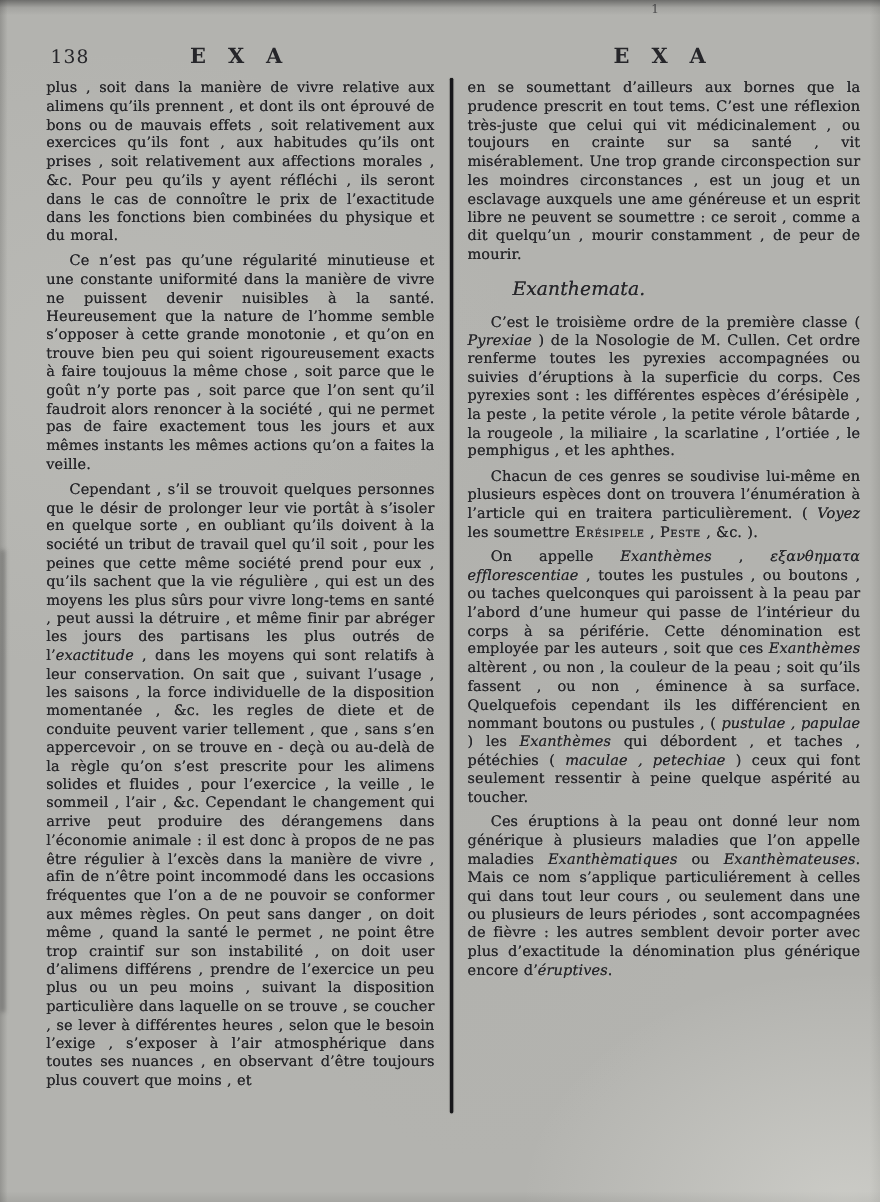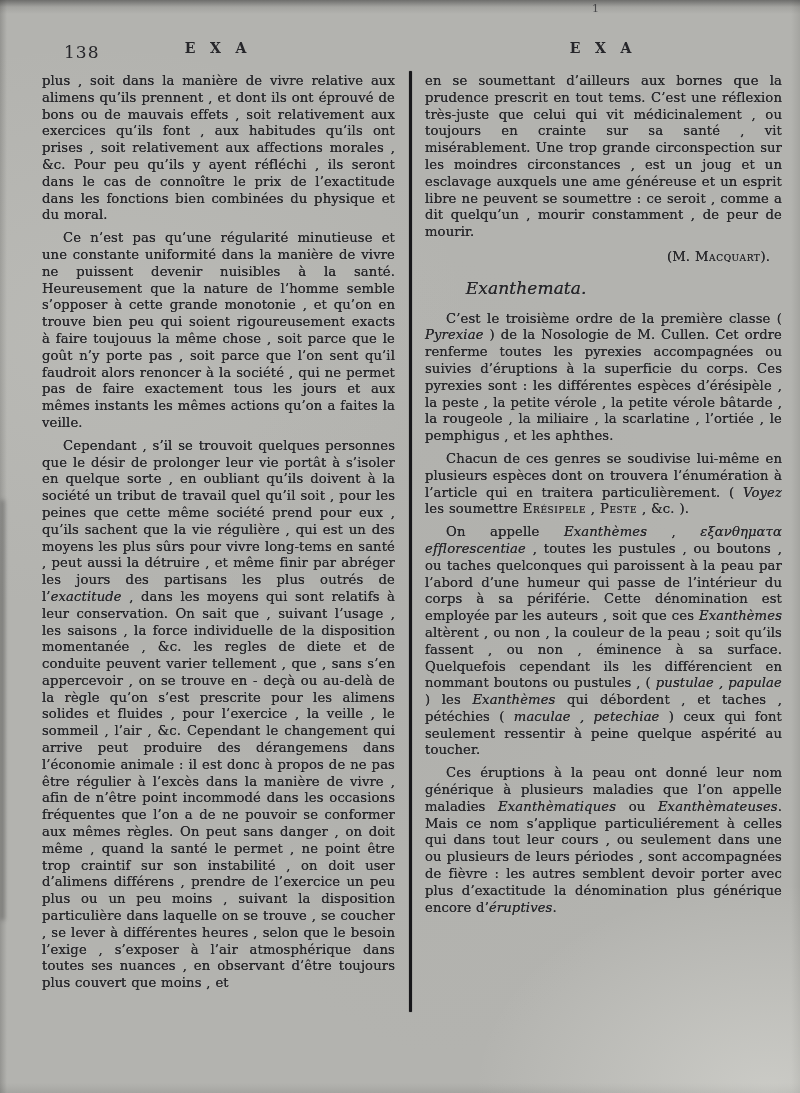--- a/index.html
+++ b/index.html
@@ -21,26 +21,26 @@
     color:#26262a;
   }
   .left-smudge{
     position:absolute;left:0;top:500px;width:5px;height:420px;
     background:rgba(45,45,45,.30);filter:blur(2px);
   }
   .top-mark{
     position:absolute;top:2px;left:592px;font-size:11px;color:rgba(40,40,44,.75);
   }
   .pageno{
-    position:absolute;top:42px;left:64px;
+    position:absolute;top:42px;left:46px;
     font-size:17px;letter-spacing:1px;
   }
   .runtitle{
     position:absolute;top:40px;
-    font-size:14px;letter-spacing:.35em;font-weight:600;text-align:center;
+    font-size:19px;letter-spacing:.35em;font-weight:600;text-align:center;
   }
   .runtitle.left{left:42px;width:352px;}
   .runtitle.right{left:424px;width:358px;}
   .divider{
     position:absolute;left:409px;top:71px;width:2.5px;height:941px;
     background:#17171a;border-radius:1px;
     box-shadow:0 0 1px rgba(20,20,20,.8);
   }
   .col{
     position:absolute;top:73px;
@@ -73,20 +73,19 @@
 
   <div class="divider"></div>
 
   <div class="col col-left">
       <p class="blk paragraph"><span>plus , soit dans la manière de vivre relative aux alimens qu’ils prennent , et dont ils ont éprouvé de bons ou de mauvais effets , soit relativement aux exercices qu’ils font , aux habitudes qu’ils ont prises , soit relativement aux affections morales , &amp;c. Pour peu qu’ils y ayent réfléchi , ils seront dans le cas de connoître le prix de l’exactitude dans les fonctions bien combinées du physique et du moral.</span></p>
       <p class="blk paragraph indent"><span>Ce n’est pas qu’une régularité minutieuse et une constante uniformité dans la manière de vivre ne puissent devenir nuisibles à la santé. Heureusement que la nature de l’homme semble s’opposer à cette grande monotonie , et qu’on en trouve bien peu qui soient rigoureusement exacts à faire toujouus la même chose , soit parce que le goût n’y porte pas , soit parce que l’on sent qu’il faudroit alors renoncer à la société , qui ne permet pas de faire exactement tous les jours et aux mêmes instants les mêmes actions qu’on a faites la veille.</span></p>
       <p class="blk paragraph indent"><span>Cependant , s’il se trouvoit quelques personnes que le désir de prolonger leur vie portât à s’isoler en quelque sorte , en oubliant qu’ils doivent à la société un tribut de travail quel qu’il soit , pour les peines que cette même société prend pour eux , qu’ils sachent que la vie régulière , qui est un des moyens les plus sûrs pour vivre long-tems en santé , peut aussi la détruire , et même finir par abréger les jours des partisans les plus outrés de l’</span><span class="it">exactitude</span><span> , dans les moyens qui sont relatifs à leur conservation. On sait que , suivant l’usage , les saisons , la force individuelle de la disposition momentanée , &amp;c. les regles de diete et de conduite peuvent varier tellement , que , sans s’en appercevoir , on se trouve en - deçà ou au-delà de la règle qu’on s’est prescrite pour les alimens solides et fluides , pour l’exercice , la veille , le sommeil , l’air , &amp;c. Cependant le changement qui arrive peut produire des dérangemens dans l’économie animale : il est donc à propos de ne pas être régulier à l’excès dans la manière de vivre , afin de n’être point incommodé dans les occasions fréquentes que l’on a de ne pouvoir se conformer aux mêmes règles. On peut sans danger , on doit même , quand la santé le permet , ne point être trop craintif sur son instabilité , on doit user d’alimens différens , prendre de l’exercice un peu plus ou un peu moins , suivant la disposition particulière dans laquelle on se trouve , se coucher , se lever à différentes heures , selon que le besoin l’exige , s’exposer à l’air atmosphérique dans toutes ses nuances , en observant d’être toujours plus couvert que moins , et</span></p>
     </div>
   <div class="col col-right">
       <p class="blk paragraph"><span>en se soumettant d’ailleurs aux bornes que la prudence prescrit en tout tems. C’est une réflexion très-juste que celui qui vit médicinalement , ou toujours en crainte sur sa santé , vit misérablement. Une trop grande circonspection sur les moindres circonstances , est un joug et un esclavage auxquels une ame généreuse et un esprit libre ne peuvent se soumettre : ce seroit , comme a dit quelqu’un , mourir constamment , de peur de mourir.</span></p>
-      <p class="blk signature"><span>(M. </span><span class="sc">Macquart</span><span>).</span></p>
       <p class="blk subheading"><span class="it">Exanthemata.</span></p>
       <p class="blk paragraph indent"><span>C’est le troisième ordre de la première classe ( </span><span class="it">Pyrexiae</span><span> ) de la Nosologie de M. Cullen. Cet ordre renferme toutes les pyrexies accompagnées ou suivies d’éruptions à la superficie du corps. Ces pyrexies sont : les différentes espèces d’érésipèle , la peste , la petite vérole , la petite vérole bâtarde , la rougeole , la miliaire , la scarlatine , l’ortiée , le pemphigus , et les aphthes.</span></p>
       <p class="blk paragraph indent"><span>Chacun de ces genres se soudivise lui-même en plusieurs espèces dont on trouvera l’énumération à l’article qui en traitera particulièrement. ( </span><span class="it">Voyez</span><span> les soumettre </span><span class="sc">Erésipele</span><span> , </span><span class="sc">Peste</span><span> , &amp;c. ).</span></p>
       <p class="blk paragraph indent"><span>On appelle </span><span class="it">Exanthèmes</span><span> , </span><span class="it">εξανθηματα efflorescentiae</span><span> , toutes les pustules , ou boutons , ou taches quelconques qui paroissent à la peau par l’abord d’une humeur qui passe de l’intérieur du corps à sa périférie. Cette dénomination est employée par les auteurs , soit que ces </span><span class="it">Exanthèmes</span><span> altèrent , ou non , la couleur de la peau ; soit qu’ils fassent , ou non , éminence à sa surface. Quelquefois cependant ils les différencient en nommant boutons ou pustules , ( </span><span class="it">pustulae , papulae</span><span> ) les </span><span class="it">Exanthèmes</span><span> qui débordent , et taches , pétéchies ( </span><span class="it">maculae , petechiae</span><span> ) ceux qui font seulement ressentir à peine quelque aspérité au toucher.</span></p>
       <p class="blk paragraph indent"><span>Ces éruptions à la peau ont donné leur nom générique à plusieurs maladies que l’on appelle maladies </span><span class="it">Exanthèmatiques</span><span> ou </span><span class="it">Exanthèmateuses</span><span>. Mais ce nom s’applique particuliérement à celles qui dans tout leur cours , ou seulement dans une ou plusieurs de leurs périodes , sont accompagnées de fièvre : les autres semblent devoir porter avec plus d’exactitude la dénomination plus générique encore d’</span><span class="it">éruptives</span><span>.</span></p>
     </div>
 </div>
 
 </body></html>

